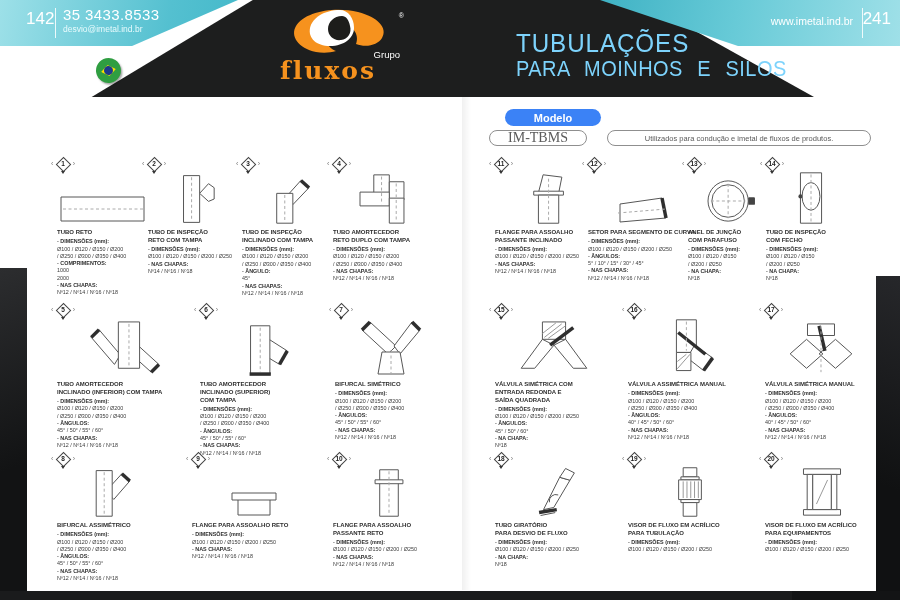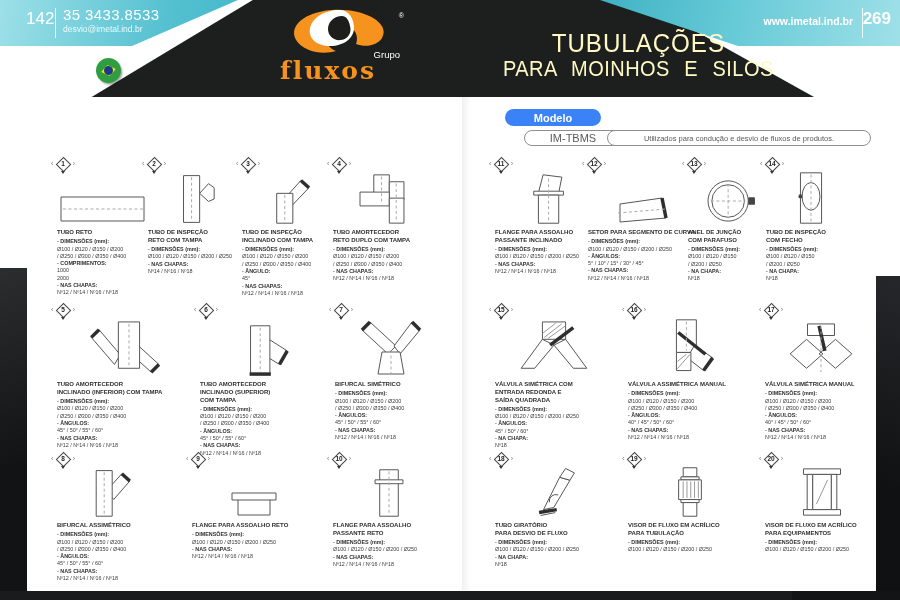--- a/index.html
+++ b/index.html
@@ -14,35 +14,35 @@
   
   .teal-left{position:absolute;left:0;top:0;width:238px;height:46px;
         clip-path:polygon(0 0,100% 0,55.5% 100%,0 100%);
         background:linear-gradient(100deg,#9de0e8 0%,#54c0d0 70%,#45b9ca 100%);}
   .teal-left .pg{position:absolute;left:26px;top:9px;font-size:17px;color:#fff;}
   .teal-left .vdiv{position:absolute;left:55px;top:8px;width:1px;height:30px;background:rgba(255,255,255,.85);}
   .teal-left .phone{position:absolute;left:63px;top:6px;font-size:15px;color:#fff;letter-spacing:.4px;}
   .teal-left .email{position:absolute;left:63px;top:24px;font-size:8.5px;color:#e8fbfd;}
   .teal-right{position:absolute;left:600px;top:0;width:300px;height:46px;
         clip-path:polygon(0 0,100% 0,100% 100%,46% 100%);
-        background:linear-gradient(100deg,#3fb2c4 0%,#67cad7 45%,#9fe0e8 100%);font-weight:bold;}
+        background:linear-gradient(100deg,#3fb2c4 0%,#67cad7 45%,#9fe0e8 100%);}
   .teal-right .site{position:absolute;right:47px;top:15px;font-size:10.5px;color:#fff;}
   .teal-right .vdiv{position:absolute;right:37px;top:8px;width:1px;height:30px;background:rgba(255,255,255,.85);}
   .teal-right .pg{position:absolute;right:9px;top:9px;font-size:17px;color:#fff;}
   .black-band{position:absolute;left:88px;top:0;width:726px;height:97px;background:#1d1e1e;
         clip-path:polygon(22.7% 0,76% 0,100% 100%,0.5% 100%);}
   
   .logo{position:absolute;left:278px;top:6px;width:126px;height:86px;}
   .logo .emblem{position:absolute;left:8px;top:2px;}
   .logo .reg{position:absolute;right:0px;top:6px;color:#fff;font-size:7px;}
   .logo .grupo{position:absolute;right:4px;top:43px;color:#fff;font-size:9.5px;}
   .logo .wordmark{position:absolute;left:2px;top:52px;font-family:"DejaVu Serif",serif;font-weight:bold;
         font-size:25px;line-height:1;color:#f6921e;letter-spacing:2px;}
   
-  .banner-title{position:absolute;left:503px;top:30px;color:#fef9c3;text-align:center;}
+  .banner-title{position:absolute;left:516px;top:30px;color:#7dd3fc;}
   .banner-title .t1{font-size:26px;letter-spacing:1px;line-height:1.05;transform:scaleX(.93);transform-origin:left;}
   .banner-title .t2{font-size:21.5px;letter-spacing:.5px;word-spacing:9px;transform:scaleX(.93);transform-origin:left;}
   
   .flag{position:absolute;left:96px;top:58px;width:25px;height:25px;border-radius:50%;
         background:#2f9e41;box-shadow:1px 2px 2px rgba(0,0,0,.35);transform:rotate(-12deg);}
   .flag .d{position:absolute;left:5px;top:7px;width:15px;height:11px;background:#ffdf00;
         clip-path:polygon(50% 0,100% 50%,50% 100%,0 50%);}
   .flag .g{position:absolute;left:8px;top:8px;width:9px;height:9px;border-radius:50%;background:#1c3a8c;}
   
   .pill{position:absolute;border-radius:9px;display:flex;align-items:center;justify-content:center;}
@@ -86,21 +86,21 @@
   <div class="black-band"></div>
   <div class="teal-left">
     <span class="pg">142</span>
     <span class="vdiv"></span>
     <span class="phone">35 3433.8533</span>
     <span class="email">desvio@imetal.ind.br</span>
   </div>
   <div class="teal-right">
     <span class="site">www.imetal.ind.br</span>
     <span class="vdiv"></span>
-    <span class="pg">269</span>
+    <span class="pg">241</span>
   </div>
 
   <div class="logo">
     <svg class="emblem tech" width="104" height="46" viewBox="0 0 104 46">
       <path fill="#f6921e" stroke="none" d="M30,44 C12,40 4,28 10,18 C18,4 48,-2 72,4 C92,9 102,20 96,30 C92,37 80,40 70,36 C74,26 66,16 54,16 C44,16 38,24 40,32 C41,37 45,41 50,43 C44,45 36,45 30,44 Z"></path>
       <path fill="#fff" stroke="none" d="M54,2 C38,2 26,10 24,20 C22,30 30,38 44,38 C58,38 68,30 68,20 C68,10 62,2 54,2 Z"></path>
       <path fill="#1d1d1b" stroke="none" d="M56,8 C48,8 42,14 42,21 C42,28 48,33 55,32 C62,31 66,25 64,18 C63,12 60,8 56,8 Z"></path>
     </svg>
     <span class="reg">®</span>
     <span class="grupo">Grupo</span>
@@ -111,22 +111,22 @@
     <div class="t1">TUBULAÇÕES</div>
     <div class="t2">PARA MOINHOS E SILOS</div>
   </div>
 
   <div class="flag">
       <span class="d"></span>
       <span class="g"></span>
     </div>
 
   <div class="pill dark" style="left:505px;width:96px;">Modelo</div>
-  <div class="pill light" style="left:524px;width:96px;font-size:11px;">IM-TBMS</div>
-  <div class="pill light" style="left:607px;width:262px;font-size:7.5px;">Utilizados para condução e desvio de fluxos de produtos.</div>
+  <div class="pill light" style="left:489px;width:96px;font-size:14px;font-family:Liberation Serif, serif;">IM-TBMS</div>
+  <div class="pill light" style="left:607px;width:262px;font-size:7.5px;">Utilizados para condução e imetal de fluxos de produtos.</div>
 
   <div class="item r1" style="left:57px;top:157px;width:92px;">
     <div class="badge">
         <span class="wl">‹</span>
         <span class="dm"></span>
         <span class="num">1</span>
         <span class="tri"></span>
         <span class="wr">›</span>
       </div>
     <div class="draw">

